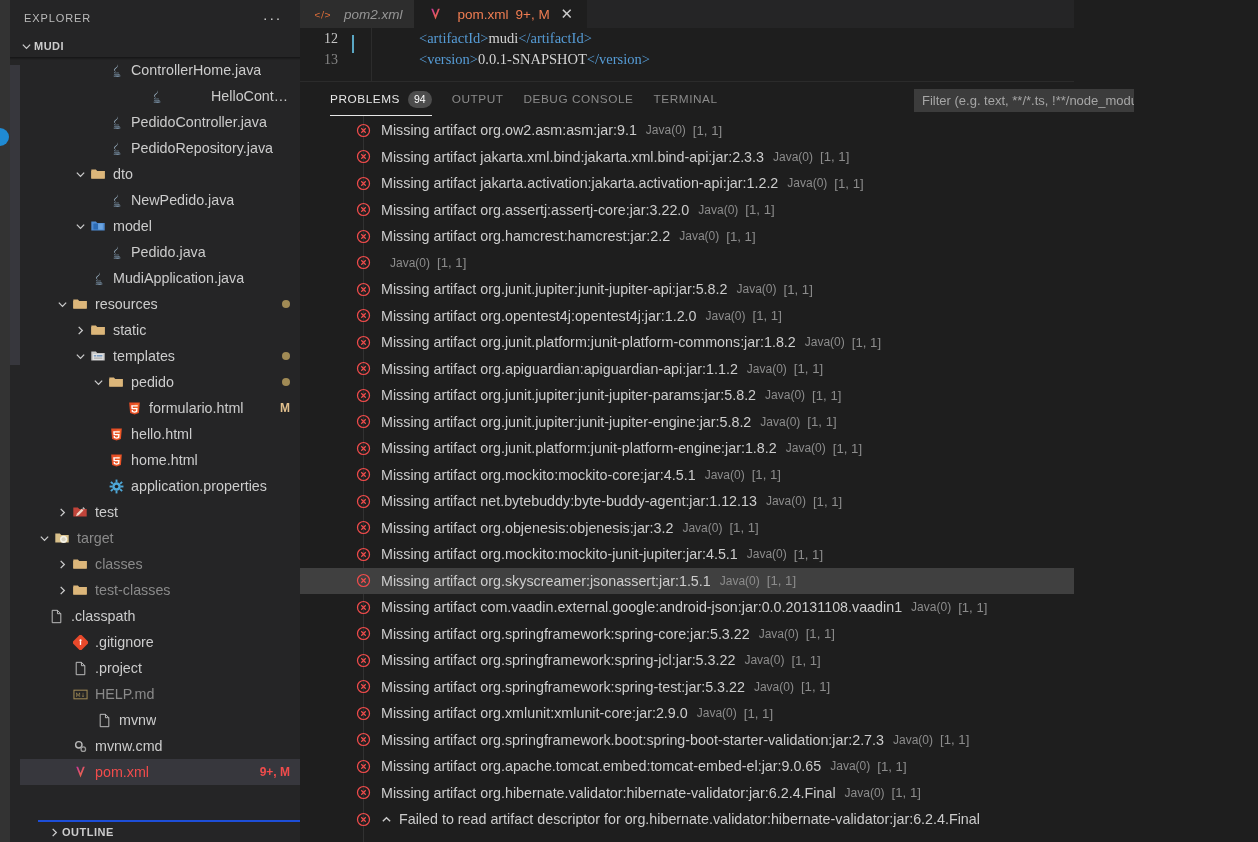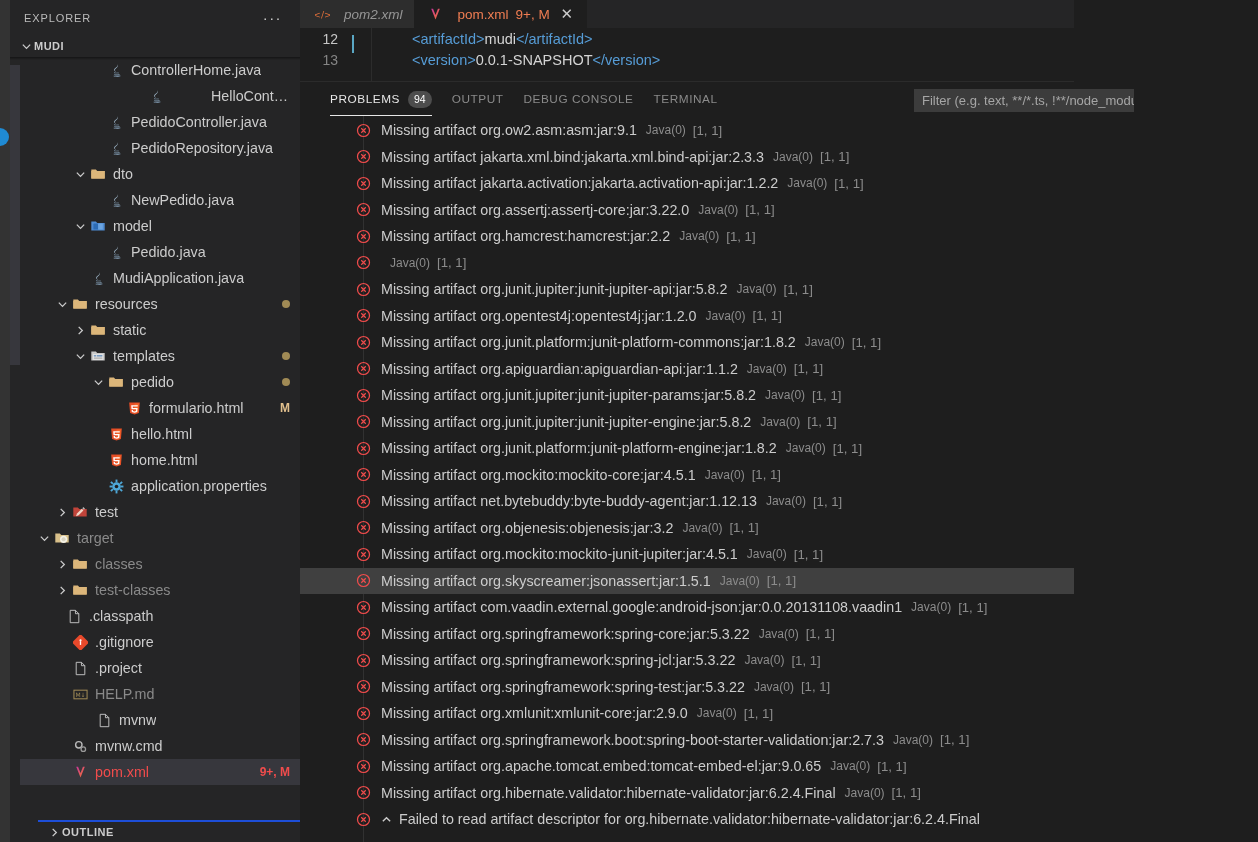--- a/index.html
+++ b/index.html
@@ -119,37 +119,37 @@
     width: 18px; height: 18px; display: inline-flex;
     align-items: center; justify-content: center;
     color: #cccccc; font-size: 15px; margin-left: 1px;
   }
   .tab-filler { flex: 1 1 auto; background: #252526; }
 
   
   .editor {
     flex: 0 0 53px; height: 53px; background: #1e1e1e;
     position: relative; overflow: hidden;
-    font-family: Liberation Sans, sans-serif; font-size: 14.5px;
+    font-family: Liberation Serif, serif; font-size: 14.5px;
   }
   .code-line { display: flex; height: 21px; align-items: center; }
   .ln {
     width: 52px; flex: 0 0 52px; text-align: right;
     padding-right: 14px; color: #858585; font-size: 14px;
   }
   .ln.current { color: #c6c6c6; }
   .caret {
     position: absolute; left: 52px; top: 7px; width: 2px; height: 18px;
     background: #5aa7c4;
   }
   .gutter-line {
     position: absolute; left: 71px; top: 0; width: 1px; height: 53px;
     background: #2c2c2c;
   }
-  .code-text { padding-left: 60px; white-space: pre; }
+  .code-text { padding-left: 24px; white-space: pre; margin-left: 43px; }
   .tk-tag { color: #569cd6; }
   .tk-val { color: #d4d4d4; }
 
   
   .panel { flex: 1 1 auto; display: flex; flex-direction: column; background: #1e1e1e; min-height: 0; }
   .panel-header {
     height: 35px; flex: 0 0 35px; display: flex; align-items: stretch;
     background: #1e1e1e; padding-left: 20px; position: relative;
     border-top: 1px solid #2b2b2b;
   }
@@ -510,21 +510,21 @@
             </svg>
           </span>
           <span class="icn">
             <svg viewBox="0 0 16 16" width="16" height="16">
               <path d="M1.3 3.6h4.6l1.3 1.4h7.5v7.6H1.3z" fill="#dcb67a"></path>
               <path d="M1.3 5h13.4v7.6H1.3z" fill="#dcb67a"></path>
             </svg>
           </span>
           <span class="label">test-classes</span>
         </div>
-        <div class="row" style="padding-left: 38px;">
+        <div class="row" style="padding-left: 20px;">
           <span class="twisty"></span>
           <span class="icn">
             <svg viewBox="0 0 16 16" width="15" height="15">
               <path d="M3.4 1.4h5.6l3.6 3.6v9.6H3.4z" fill="none" stroke="#c5c5c5" stroke-width="1"></path>
               <path d="M9 1.4v3.6h3.6" fill="none" stroke="#c5c5c5" stroke-width="1"></path>
             </svg>
           </span>
           <span class="label">.classpath</span>
         </div>
         <div class="row" style="padding-left: 44px;">

